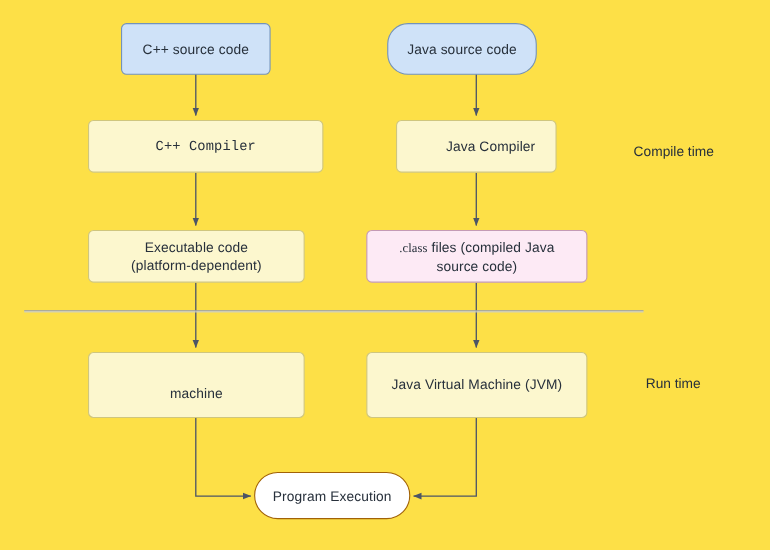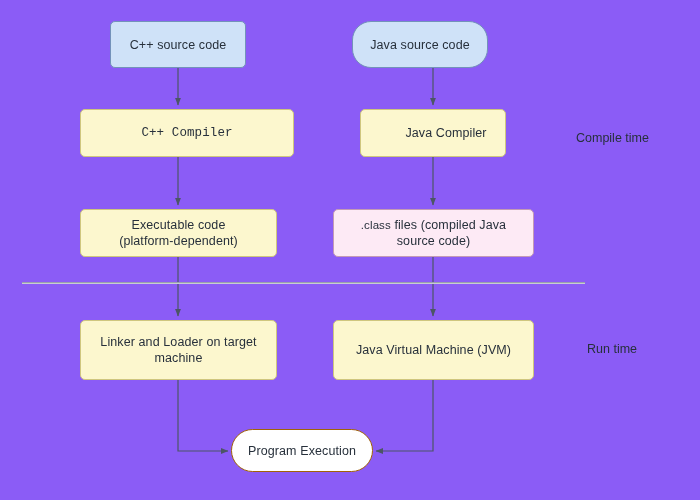--- a/index.html
+++ b/index.html
@@ -4,21 +4,21 @@
 <style>
   html, body {
     margin: 0;
     padding: 0;
     background: #ffffff;
   }
   #canvas {
     position: relative;
     width: 700px;
     height: 500px;
-    background: #8b5cf6;
+    background: #fde047;
     overflow: hidden;
     font-family: "Liberation Sans", sans-serif;
     color: #27303b;
   }
   .node {
     position: absolute;
     box-sizing: border-box;
     display: flex;
     align-items: center;
     justify-content: center;
@@ -43,21 +43,21 @@
     background: #fdeaf5;
     border: 1px solid #c49ab5;
     border-radius: 5px;
   }
   .node-stadium {
     background: #ffffff;
     border: 1px solid #a16207;
     border-radius: 999px;
   }
   .mono {
-    font-family: Liberation Sans, sans-serif;
+    font-family: Liberation Serif, serif;
     font-size: 11.5px;
   }
   .phase-label {
     position: absolute;
     font-size: 12.5px;
     line-height: 16px;
     color: #27303b;
     white-space: nowrap;
   }
   svg.edges {
@@ -127,21 +127,21 @@
 
   <div class="node node-pink" style="left:333px; top:209px; width:201px; height:48px;">
     <span>
       <span class="mono">.class</span><span> files (compiled Java</span><br>
       <span>source code)</span>
     </span>
   </div>
 
   <div class="node node-yellow" style="left:80px; top:320px; width:197px; height:60px;">
     <span>
-      <span>Linker and Loader on target</span><br>
+      <br>
       <span>machine</span>
     </span>
   </div>
 
   <div class="node node-yellow" style="left:333px; top:320px; width:201px; height:60px;">
     <span>Java Virtual Machine (JVM)</span>
   </div>
 
   <div class="node node-stadium" style="left:231px; top:429px; width:142px; height:43px;">
     <span>Program Execution</span>

